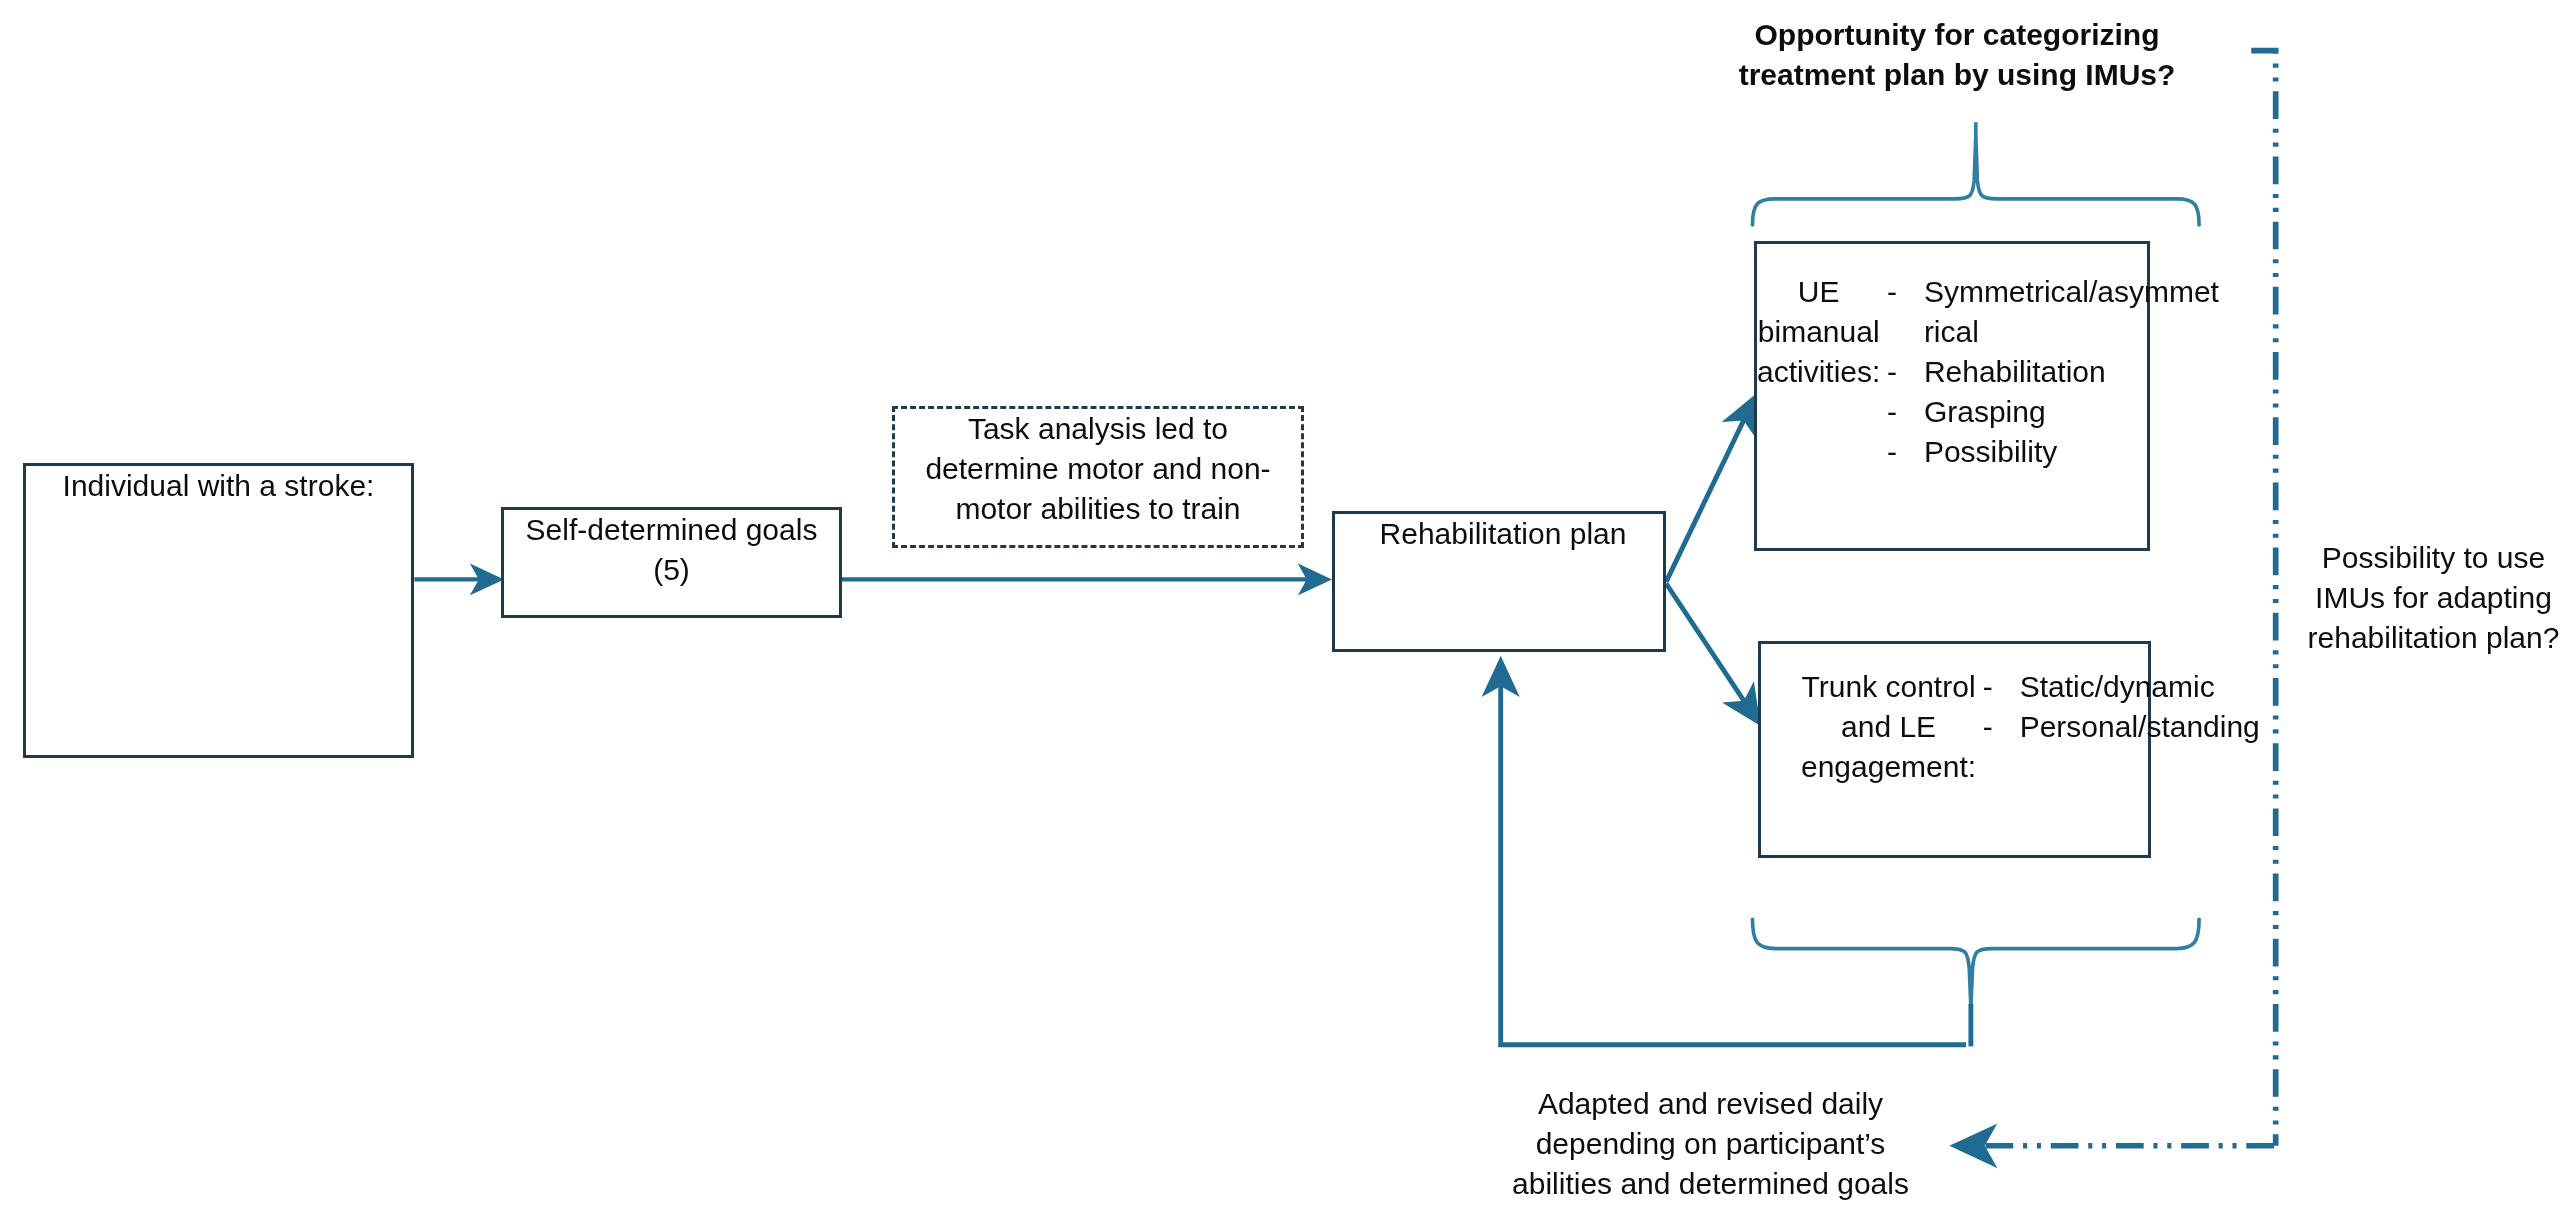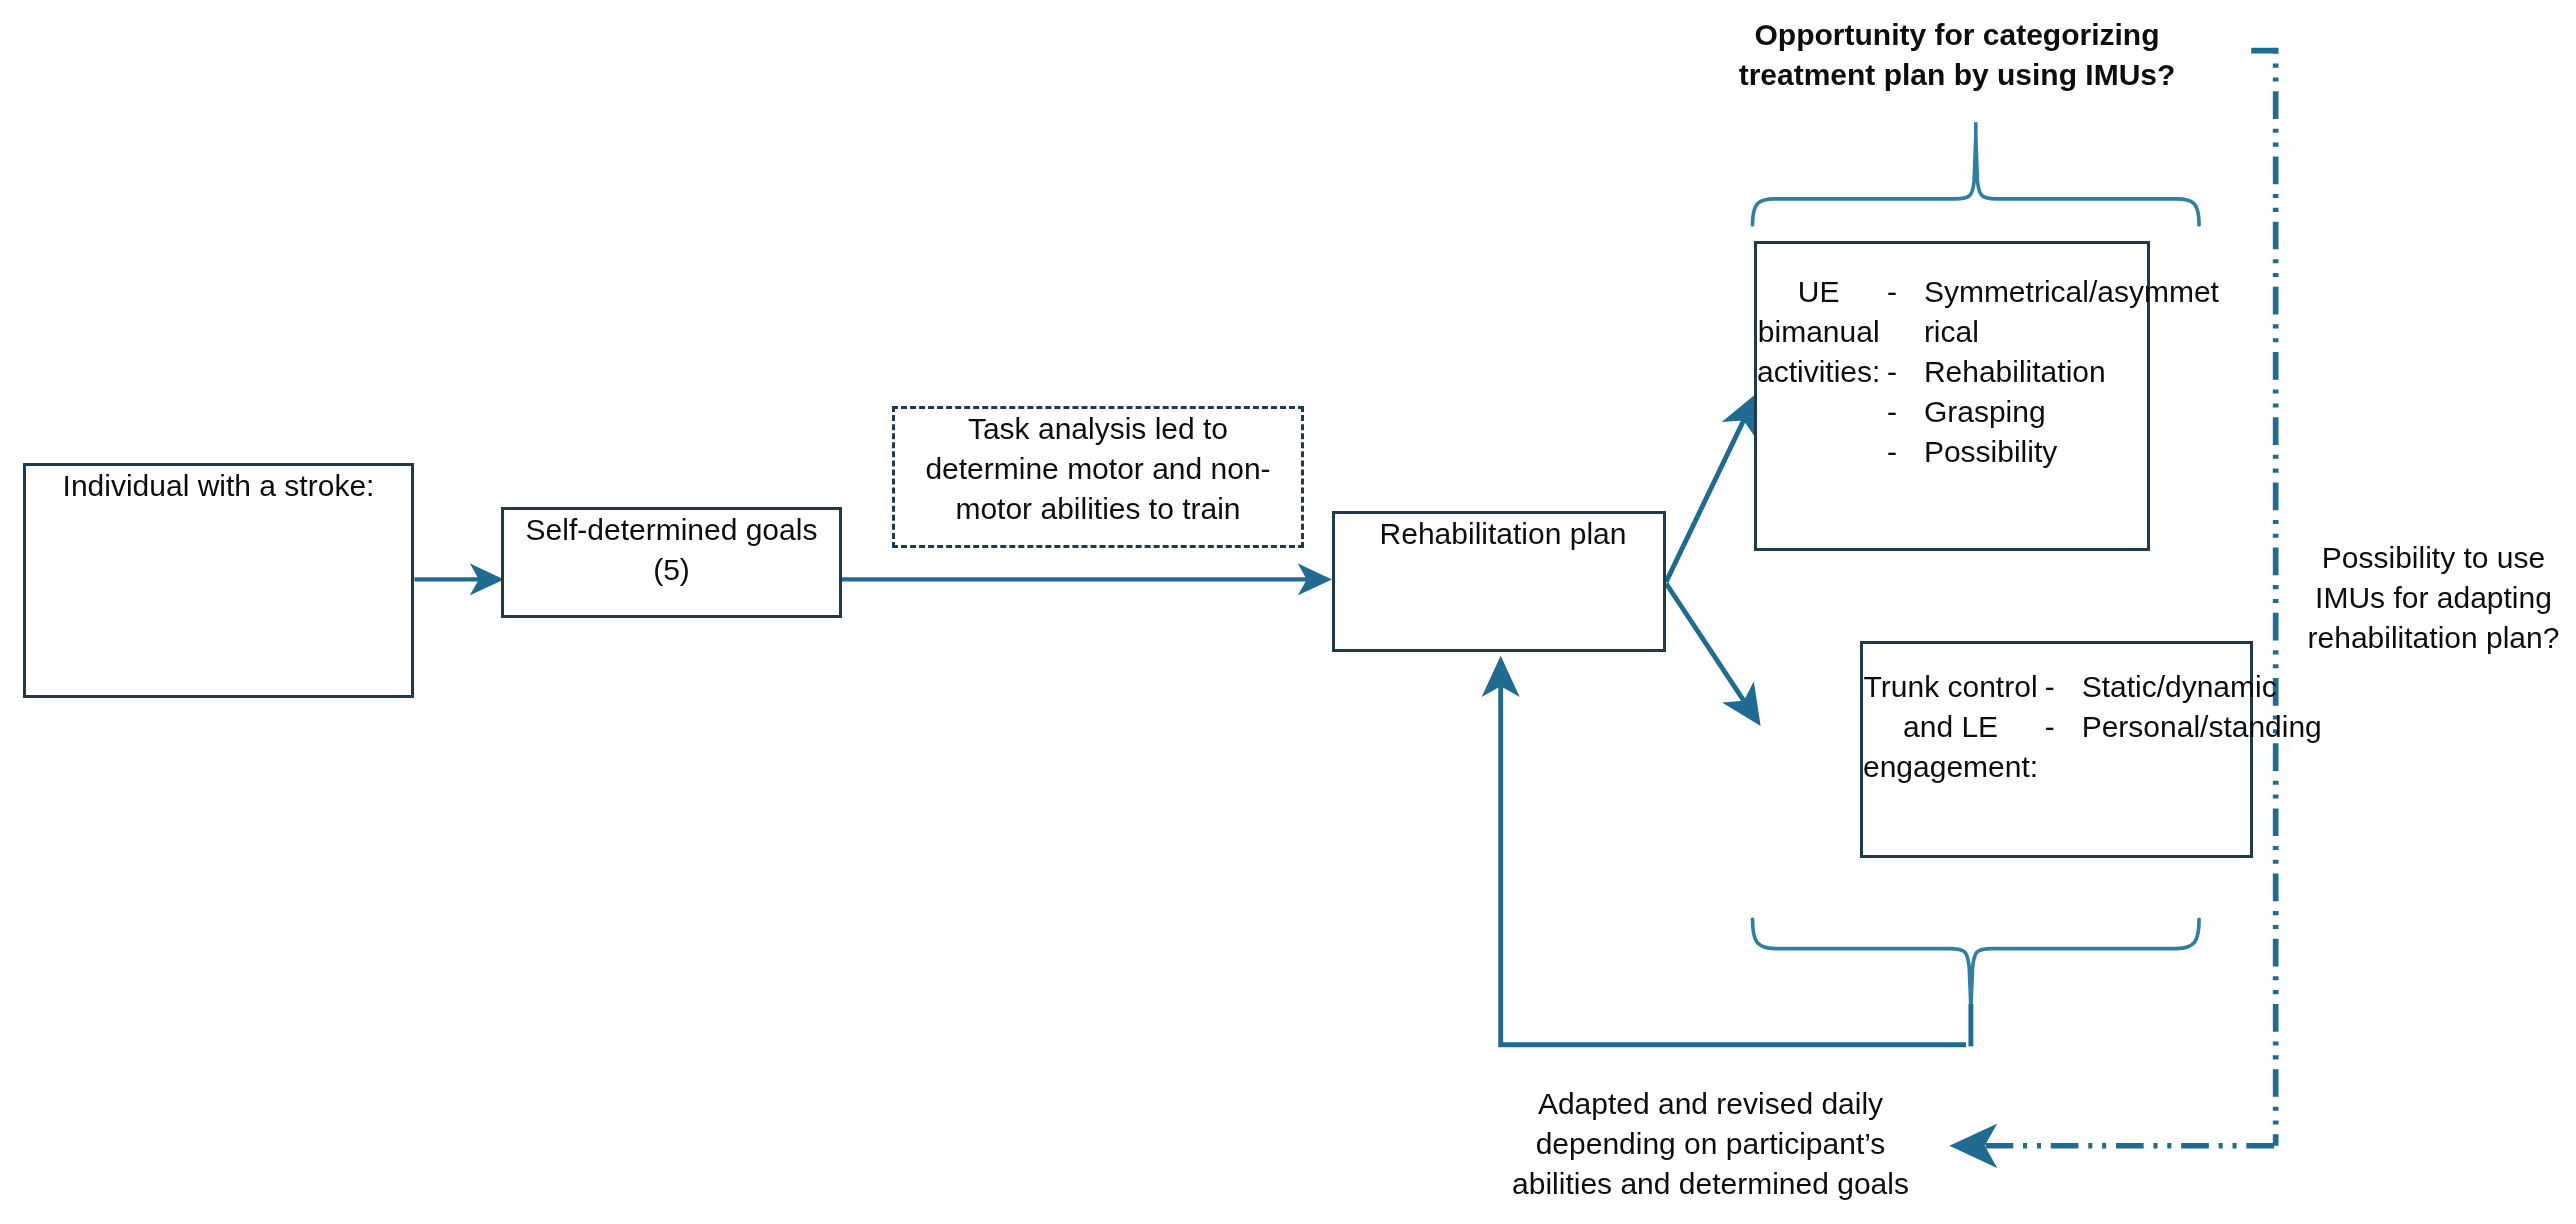--- a/index.html
+++ b/index.html
@@ -135,21 +135,21 @@
     <line x1="2418" y1="1232" x2="2418" y2="1284" stroke="#1f6b91" stroke-width="6"></line>
 
     <path d="M 2762 62 L 2792 62 L 2792 1406" fill="none" stroke="#1f6b91" stroke-width="7" stroke-dasharray="34 12 5 12 5 12"></path>
 
     <line x1="2790" y1="1406" x2="2400" y2="1406" stroke="#1f6b91" stroke-width="7" stroke-dasharray="34 12 5 12 5 12" marker-end="url(#arrowDash)"></line>
   </svg>
 
   <div class="free-text bold" style="left:1696px; top:14.7px; width:522px;">Opportunity for categorizing
 treatment plan by using IMUs?</div>
 
-  <div class="node" style="left:23px; top:463px; width:391px; height:235px;">
+  <div class="node" style="left:23px; top:463px; width:391px; height:295px;">
     <div class="node-title">Individual with a stroke:</div>
   </div>
 
   <div class="node" style="left:501px; top:507px; width:341px; height:111px;">
     <div class="node-title">Self-determined goals
 (5)</div>
   </div>
 
   <div class="node dashed" style="left:892px; top:406px; width:412px; height:142px;">
     <div class="node-title">Task analysis led to
@@ -176,21 +176,21 @@
         <span class="dash">-</span>
         <span class="btext">Grasping</span>
       </li>
       <li>
         <span class="dash">-</span>
         <span class="btext">Possibility</span>
       </li>
     </ul>
   </div>
 
-  <div class="node" style="left:1860px; top:641px; width:393px; height:217px; justify-content:flex-start; padding-top:23px;">
+  <div class="node" style="left:1758px; top:641px; width:393px; height:217px; justify-content:flex-start; padding-top:23px;padding-left:40px;">
     <div class="node-title">Trunk control and LE
 engagement:</div>
     <ul class="bullets">
       <li>
         <span class="dash">-</span>
         <span class="btext">Static/dynamic</span>
       </li>
       <li>
         <span class="dash">-</span>
         <span class="btext">Personal/standing</span>

